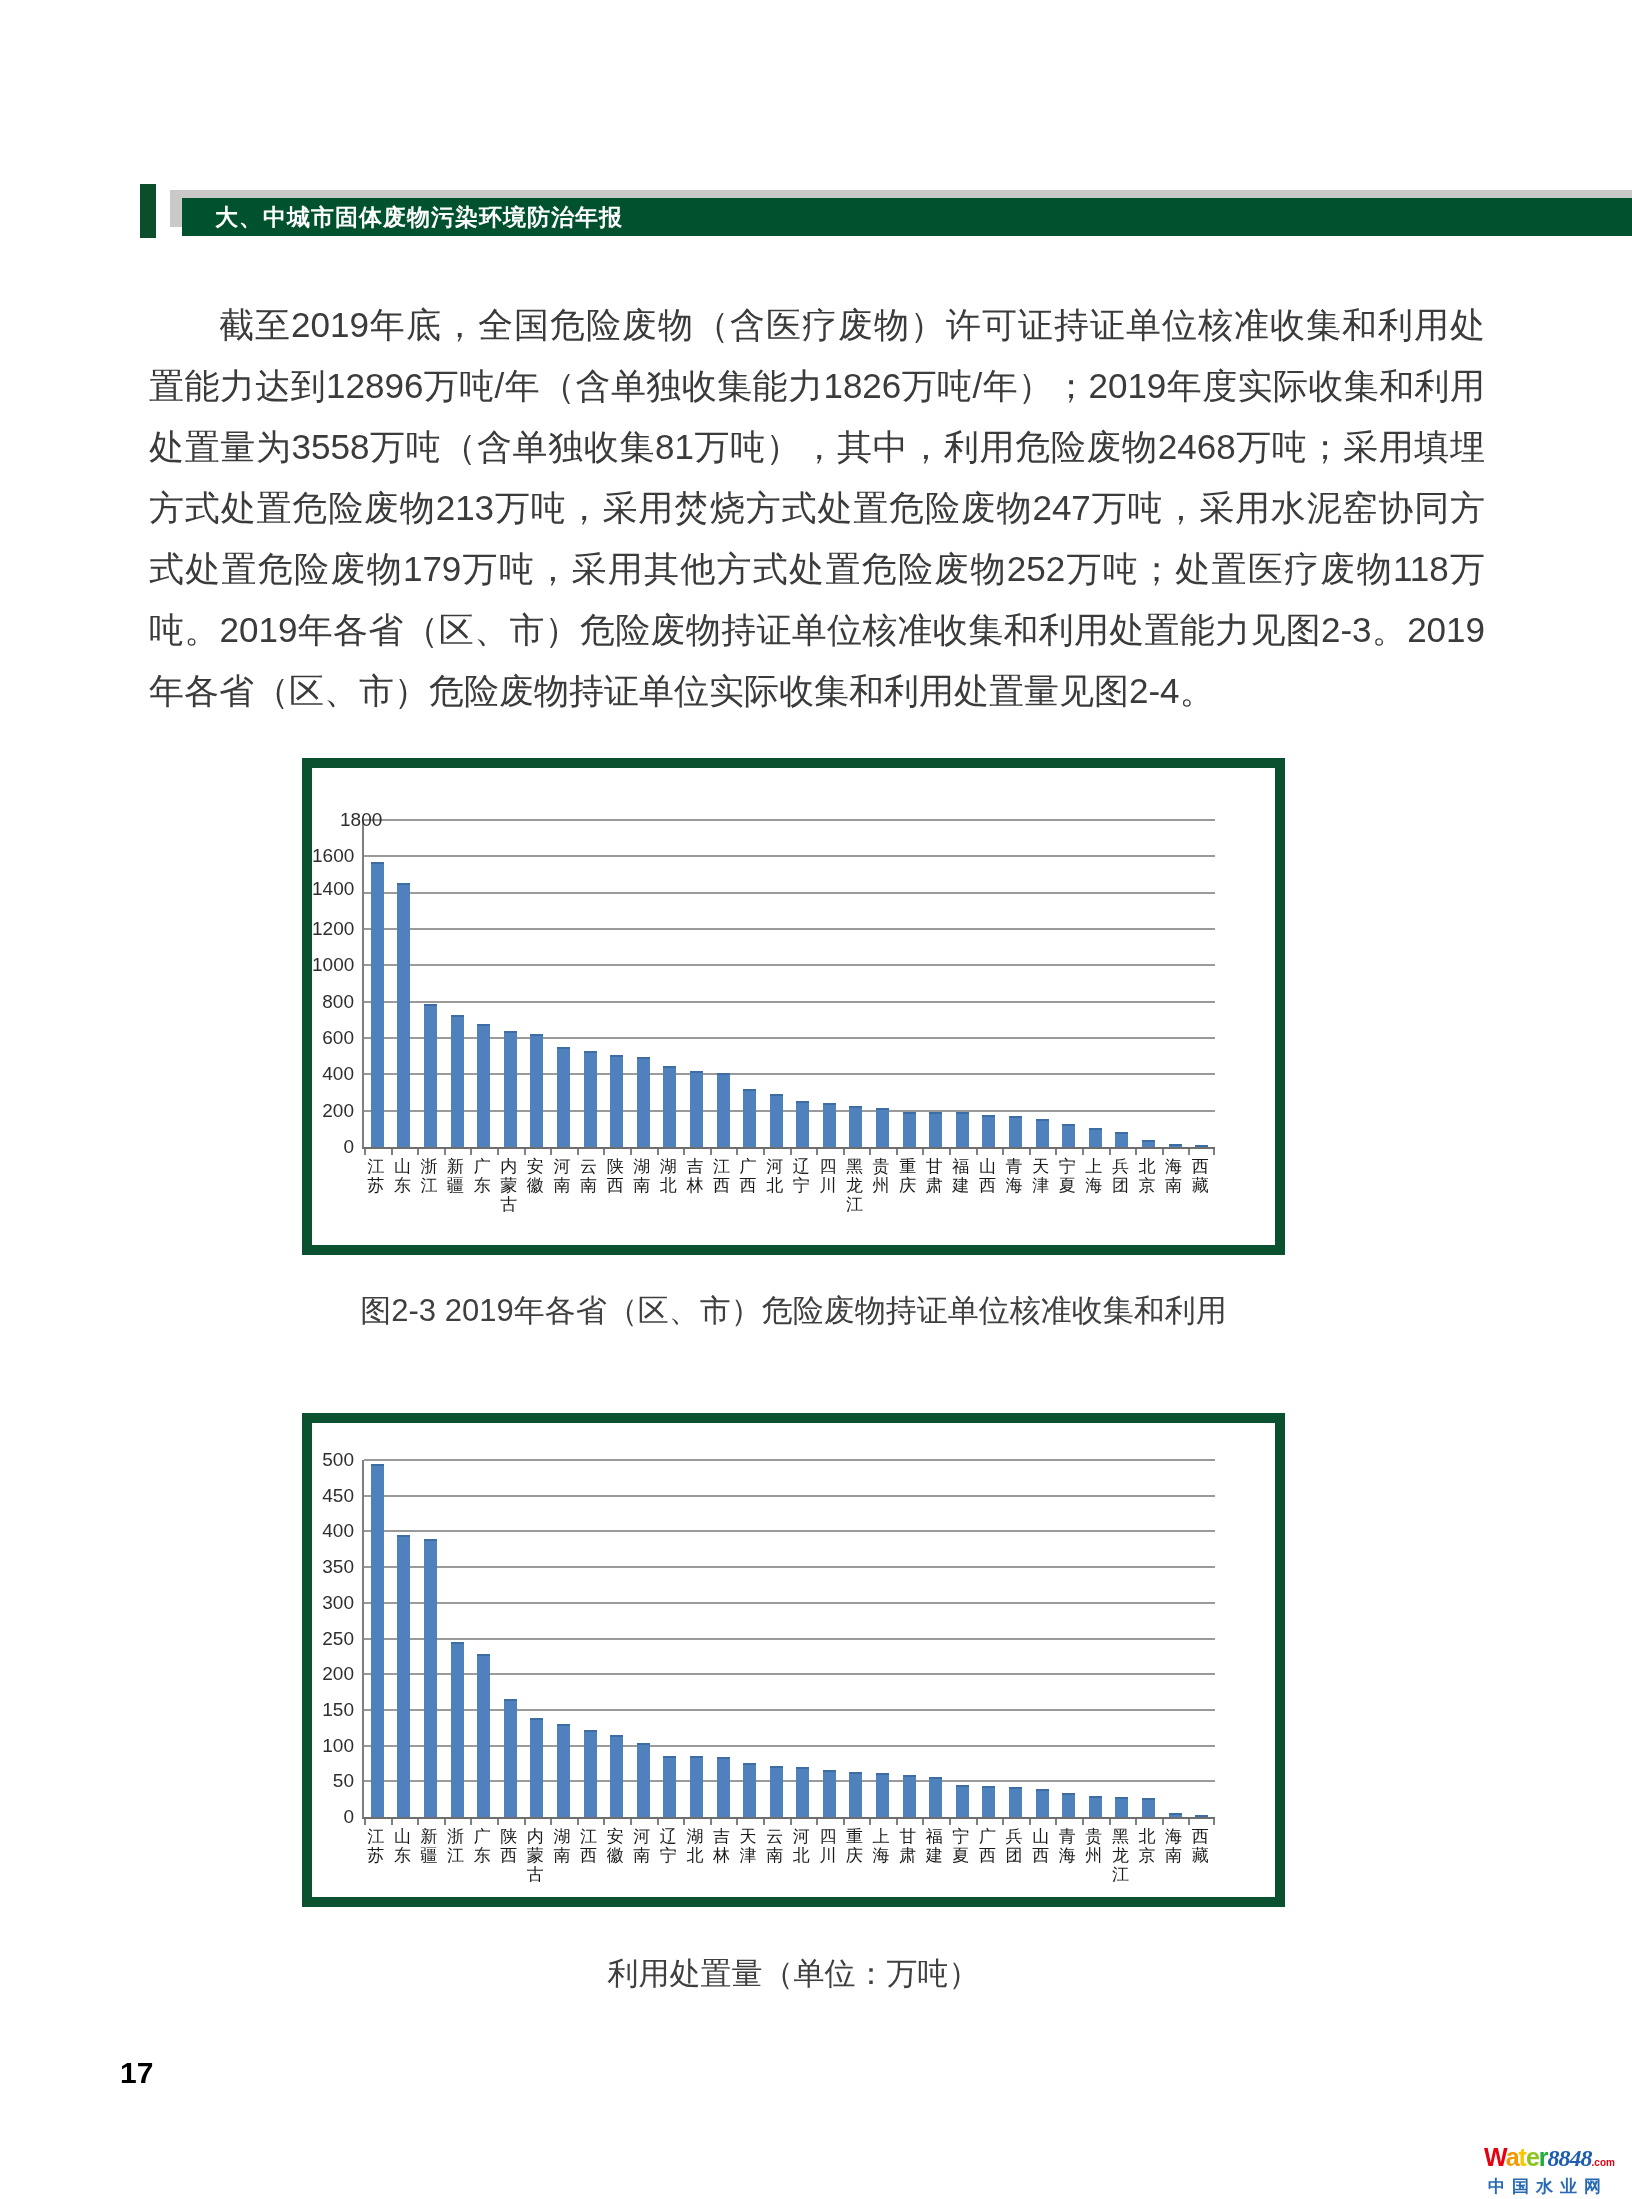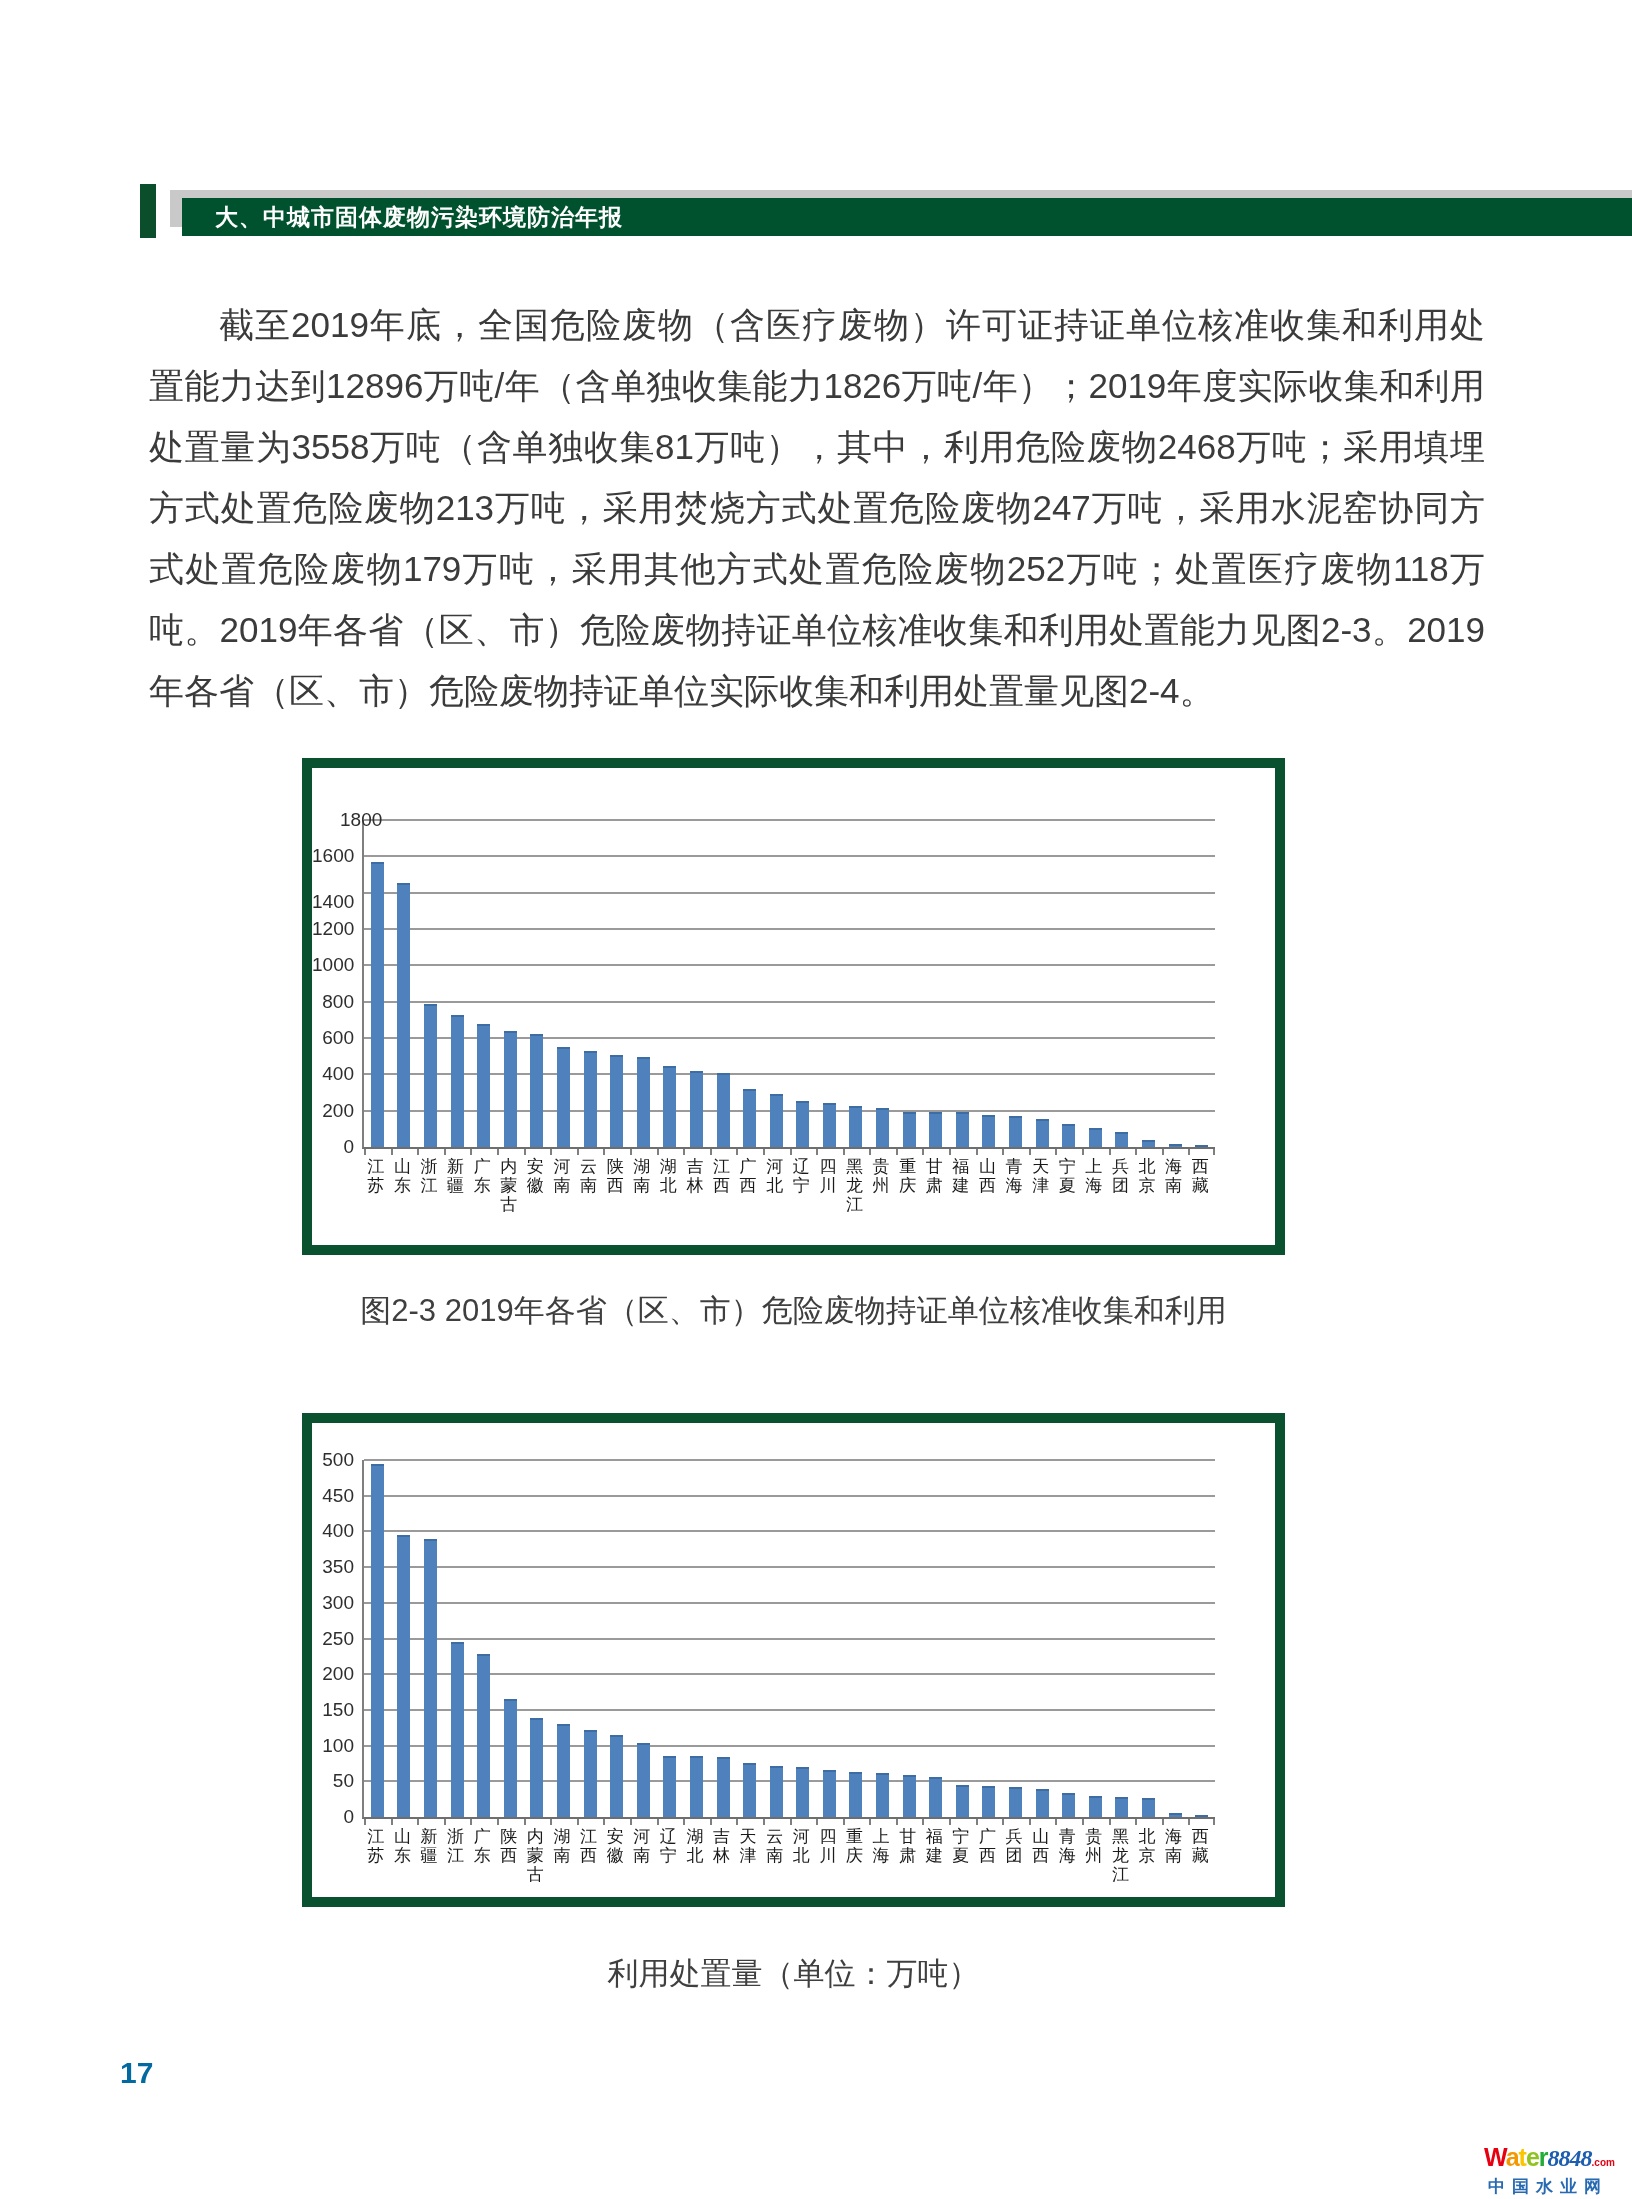--- a/index.html
+++ b/index.html
@@ -59,21 +59,21 @@
   
   .figure-caption{
     position:absolute;left:302px;width:983px;text-align:center;
     font-size:31px;line-height:55px;color:#3f3f3f;
   }
   .figure-caption[data-cap="0"]{top:1283px;}
   .figure-caption[data-cap="1"]{top:1946px;}
   
   .page-number{
     position:absolute;left:120px;top:2056px;
-    font-size:30px;font-weight:bold;color:#0369a1;
+    font-size:30px;font-weight:bold;color:#000000;
   }
   
   .watermark{
     position:absolute;right:4px;bottom:2px;width:144px;text-align:left;
   }
   .wm-row1{
     white-space:nowrap;font-weight:bold;font-size:25px;line-height:26px;
     letter-spacing:-1px;
   }
   .wm-num{
@@ -174,21 +174,21 @@
       <div class="bar" style="left: 804.609px; width: 13px; height: 3.27px; background: rgb(79, 129, 189);"></div>
       <div class="bar" style="left: 831.203px; width: 13px; height: 0.545px; background: rgb(79, 129, 189);"></div>
     </div>
 <div class="ytick" style="top: 368px;">0</div>
     <div class="ytick" style="top: 331.667px;">200</div>
     <div class="ytick" style="top: 295.333px;">400</div>
     <div class="ytick" style="top: 259px;">600</div>
     <div class="ytick" style="top: 222.667px;">800</div>
     <div class="ytick" style="top: 186.333px;">1000</div>
     <div class="ytick" style="top: 150px;">1200</div>
-    <div class="ytick" style="top: 123px;">1400</div>
+    <div class="ytick" style="top: 110px;">1400</div>
     <div class="ytick" style="top: 77.3333px;">1600</div>
     <div class="ytick" style="top: 41px; padding-left: 28px;">1800</div>
     <div class="xlab" style="left: 54.2969px; top: 389px;">
       <div>江</div>
       <div>苏</div>
     </div>
     <div class="xlab" style="left: 80.8906px; top: 389px;">
       <div>山</div>
       <div>东</div>
     </div>

